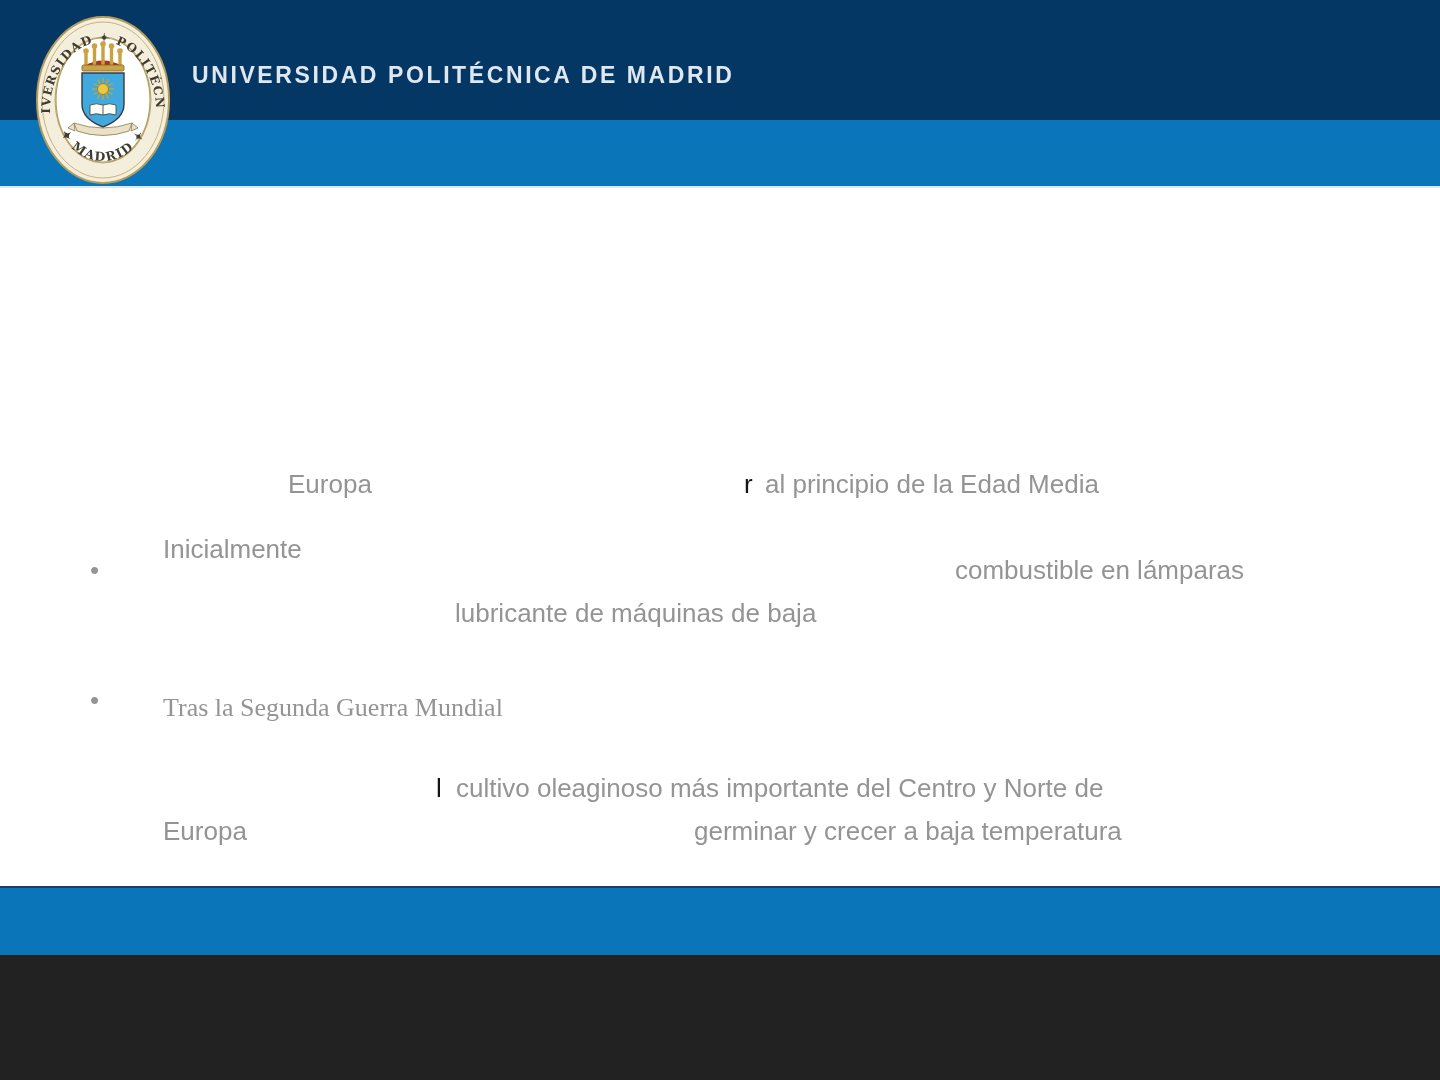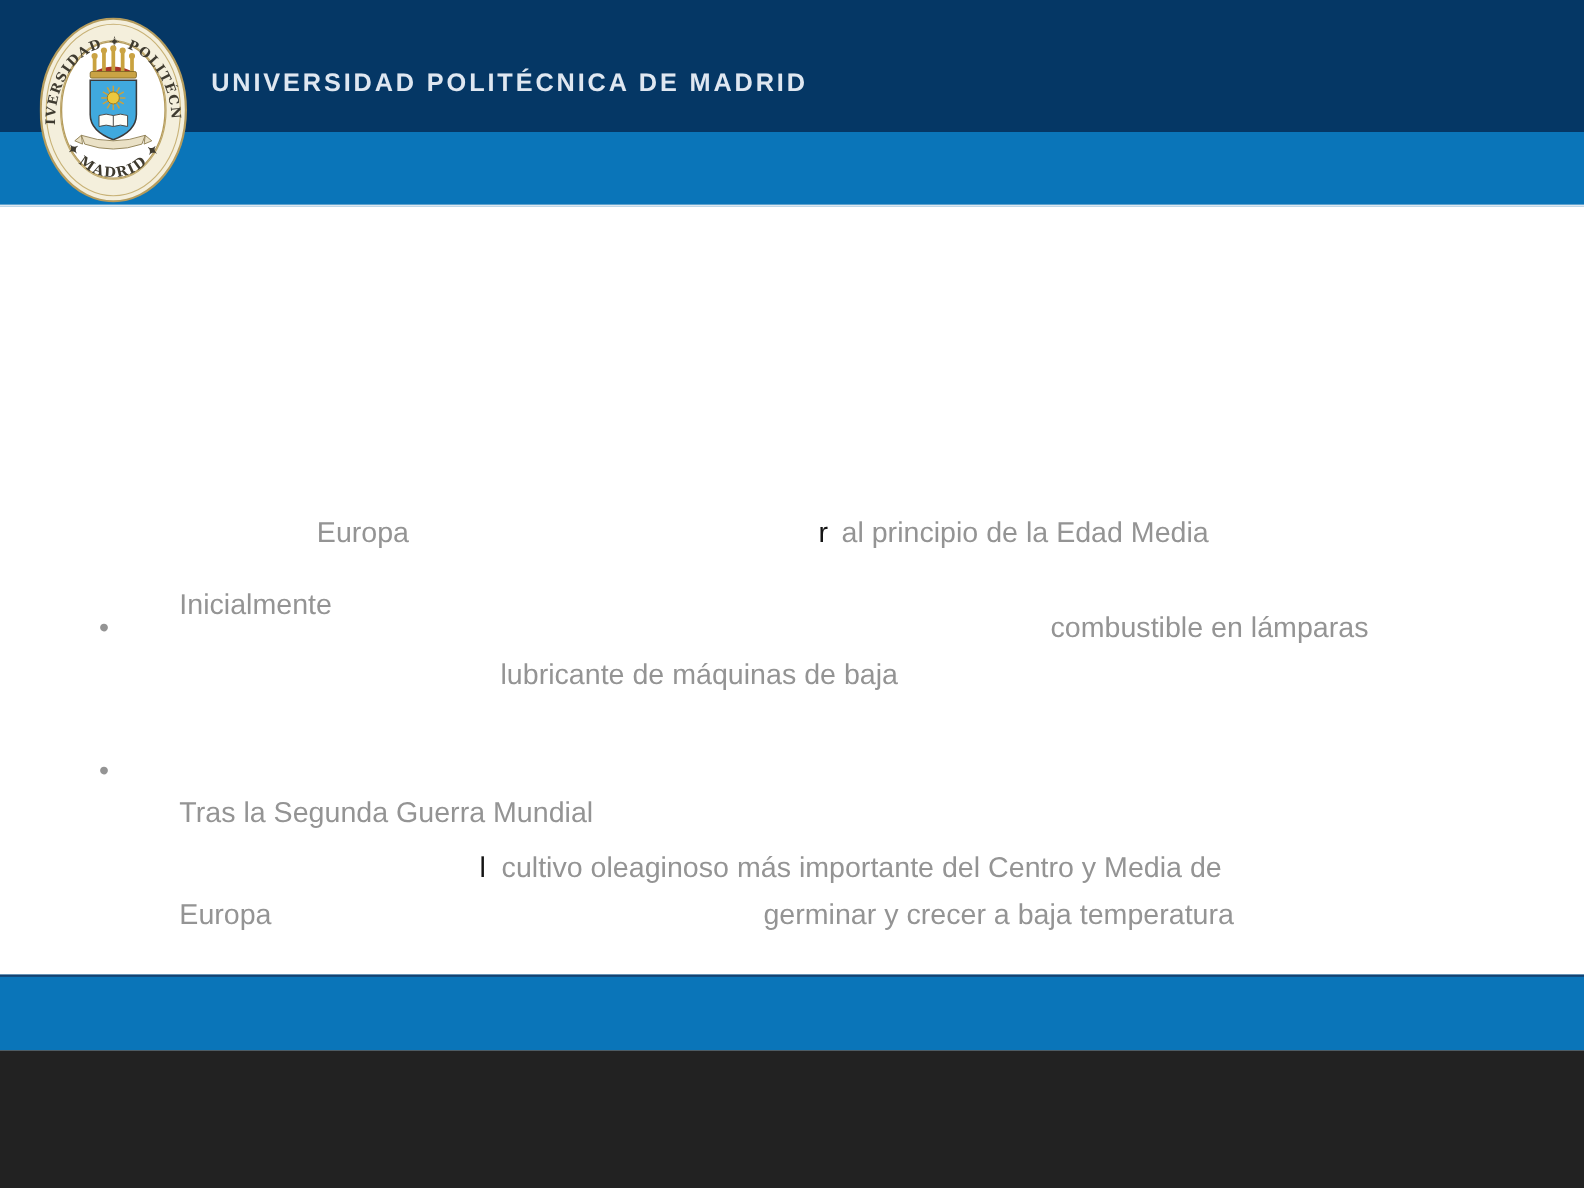--- a/index.html
+++ b/index.html
@@ -39,21 +39,21 @@
   }
   .t.dark { color:#141414; }
   #l1-left   { left:288px; top:463px; }
   #l1-black  { left:744px; top:463px; }
   #l1-rest   { left:765px; top:463px; }
   #b1-dot    { left:90px;  top:549px; }
   #l2-lead   { left:163px; top:528px; }
   #l2-right  { left:943px; top:549px;margin-left:12px; }
   #l3        { left:455px; top:592px; }
   #b2-dot    { left:90px;  top:679px; }
-  #l4        { left:163px; top:717px; }
+  #l4        { left:163px; top:686px;font-family:Liberation Serif, serif; }
   #l5-black  { left:436px; top:767px; }
   #l5-rest   { left:456px; top:767px; }
   #l6-left   { left:163px; top:810px; }
   #l6-right  { left:694px; top:810px; }
 </style>
 </head>
 <body>
 
 <div class="slide">
 
@@ -129,20 +129,20 @@
 
     <span class="t" id="b1-dot">•</span>
     <span class="t" id="l2-lead">Inicialmente</span>
     <span class="t" id="l2-right">combustible en lámparas</span>
     <span class="t" id="l3">lubricante de máquinas de baja</span>
 
     <span class="t" id="b2-dot">•</span>
     <span class="t" id="l4">Tras la Segunda Guerra Mundial</span>
 
     <span class="t dark" id="l5-black">l</span>
-    <span class="t" id="l5-rest">cultivo oleaginoso más importante del Centro y Media de</span>
+    <span class="t" id="l5-rest">cultivo oleaginoso más importante del Centro y Norte de</span>
     <span class="t" id="l6-left">Europa</span>
     <span class="t" id="l6-right">germinar y crecer a baja temperatura</span>
   </main>
 
   <div class="footer"></div>
 
 </div>
 
 </body></html>

